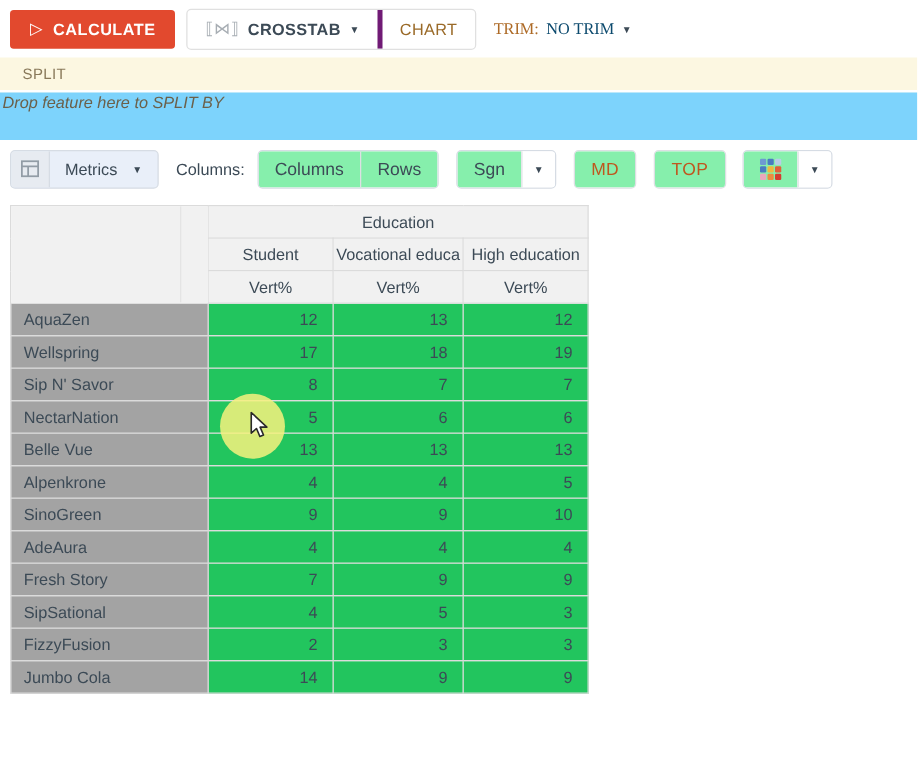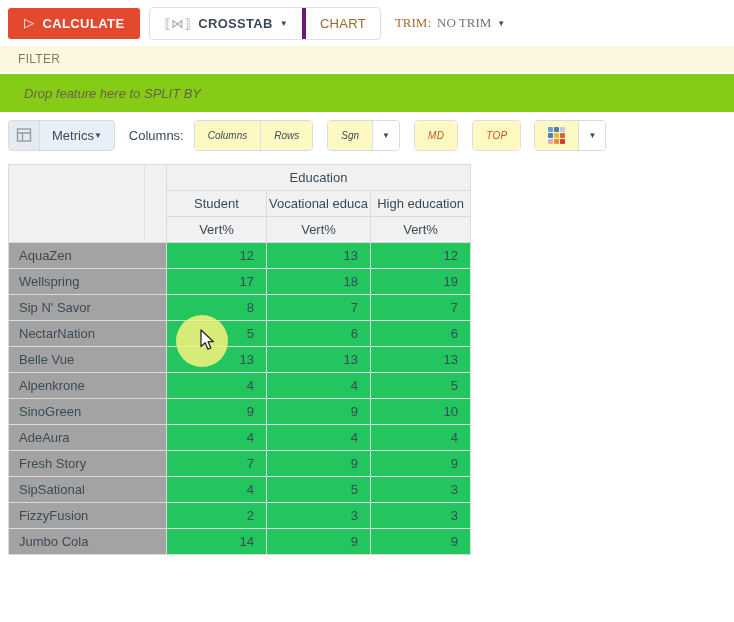--- a/index.html
+++ b/index.html
@@ -16,40 +16,40 @@
   .btn-group { display:flex; align-items:stretch; margin-left:9px; border:1px solid #e0e0e0;
     border-radius:4px; background:#fff; height:33px; overflow:hidden; }
   .seg { display:flex; align-items:center; gap:7px; padding:0 14px; font-size:13px;
     letter-spacing:.3px; cursor:pointer; white-space:nowrap; }
   .seg-crosstab { color:#3c4a56; font-weight:bold; }
   .seg-chart { color:#9a6a28; border-left:4px solid #701a75; }
   .xtab-icon { color:#a7adb3; font-family:"DejaVu Sans", sans-serif; font-size:13px; font-weight:normal; }
   .caret { font-size:8px; color:#3c4a56; }
   .trim { display:flex; align-items:center; gap:6px; margin-left:14px; font-size:13px; cursor:pointer;font-family:Liberation Serif, serif; }
   .trim .pfx { color:#ad6a26; }
-  .trim .val { color:#737373; }
+  .trim .val { color:#0c4a6e; }
 
   
   .band-filter { height:28px; background:#fcf7e1; display:flex; align-items:center;
     padding-left:18px; border-bottom:2px solid #fff; }
   .band-filter span { font-size:12px; color:#89795a; letter-spacing:.3px; }
-  .band-split { height:38px; background:#84cc16; display:flex; align-items:center; padding-left:24px; }
+  .band-split { height:38px; background:#7dd3fc; display:flex; align-items:flex-start; padding-left:2px; }
   .band-split span { font-size:13px; font-style:italic; color:#6b604a; }
 
   
   .metrics-bar { height:46px; display:flex; align-items:center; padding-left:8px; background:#fff; }
   .mb-group { display:flex; align-items:stretch; height:31px; border:1px solid #d6dce4;
     border-radius:4px; overflow:hidden; background:#fff; }
   .grp-metrics { background:#e9eff9; }
   .grp-metrics .icon-cell { width:31px; display:flex; align-items:center; justify-content:center;
     background:#e7ebf1; border-right:1px solid #d6dce4; cursor:pointer; }
-  .grp-metrics .txt-cell { display:flex; align-items:center; gap:0; padding:0 12px;
+  .grp-metrics .txt-cell { display:flex; align-items:center; gap:12px; padding:0 12px;
     font-size:13px; cursor:pointer; }
   .wbtn { display:flex; align-items:center; justify-content:center; gap:6px; padding:0 13px;
-    font-size:10px; background:#fef9c3; cursor:pointer; white-space:nowrap;font-style:italic; }
+    font-size:14px; background:#86efac; cursor:pointer; white-space:nowrap; }
   .wbtn + .wbtn { border-left:1px solid #dddfe3; }
   .mb-solo { border:1px solid #dddfe3; border-radius:4px; height:31px; }
   .orange { color:#bf571f; letter-spacing:.3px; }
   .lbl-totals { font-size:13px; margin:0 10px 0 14px; }
   .gap8 { margin-left:14px; } .gap9 { margin-left:13px; }
   .caret-cell { display:flex; align-items:center; justify-content:center; width:27px;
     border-left:1px solid #dddfe3; background:#fff; cursor:pointer; }
   .hm { display:grid; grid-template-columns:repeat(3,5px); grid-auto-rows:5px; gap:1px; }
   .hm i { display:block; border-radius:1px; }
   .hm i:nth-child(1){background:#6d9ad1}.hm i:nth-child(2){background:#4a7cc0}
@@ -94,21 +94,21 @@
       </div>
     </div>
     <div class="trim">
       <span class="pfx">TRIM:</span>
       <span class="val">NO TRIM</span>
       <span class="caret">▼</span>
     </div>
   </div>
 
   <div class="band-filter">
-    <span>FILTER</span>
+    <span>SPLIT</span>
   </div>
 
   <div class="band-split">
     <span>Drop feature here to SPLIT BY</span>
   </div>
 
   <div class="metrics-bar">
     <div class="mb-group grp-metrics">
       <div class="icon-cell">
         <svg width="16" height="16" viewBox="0 0 16 16">

